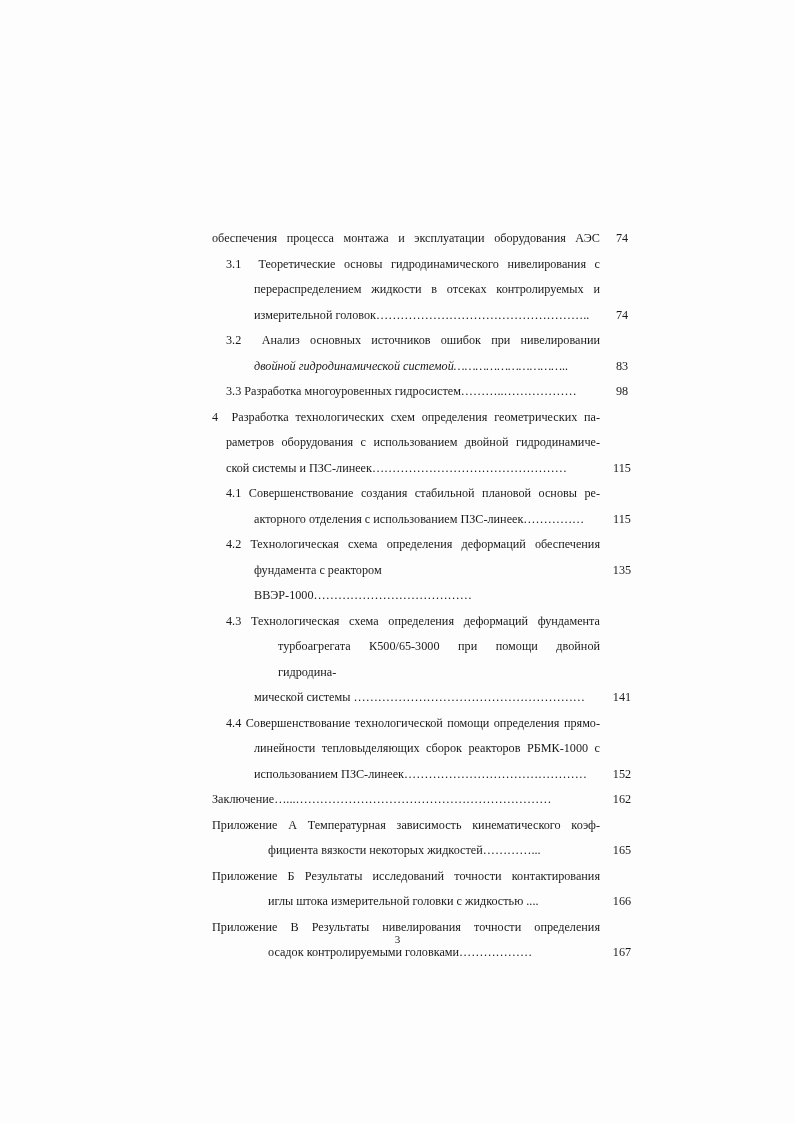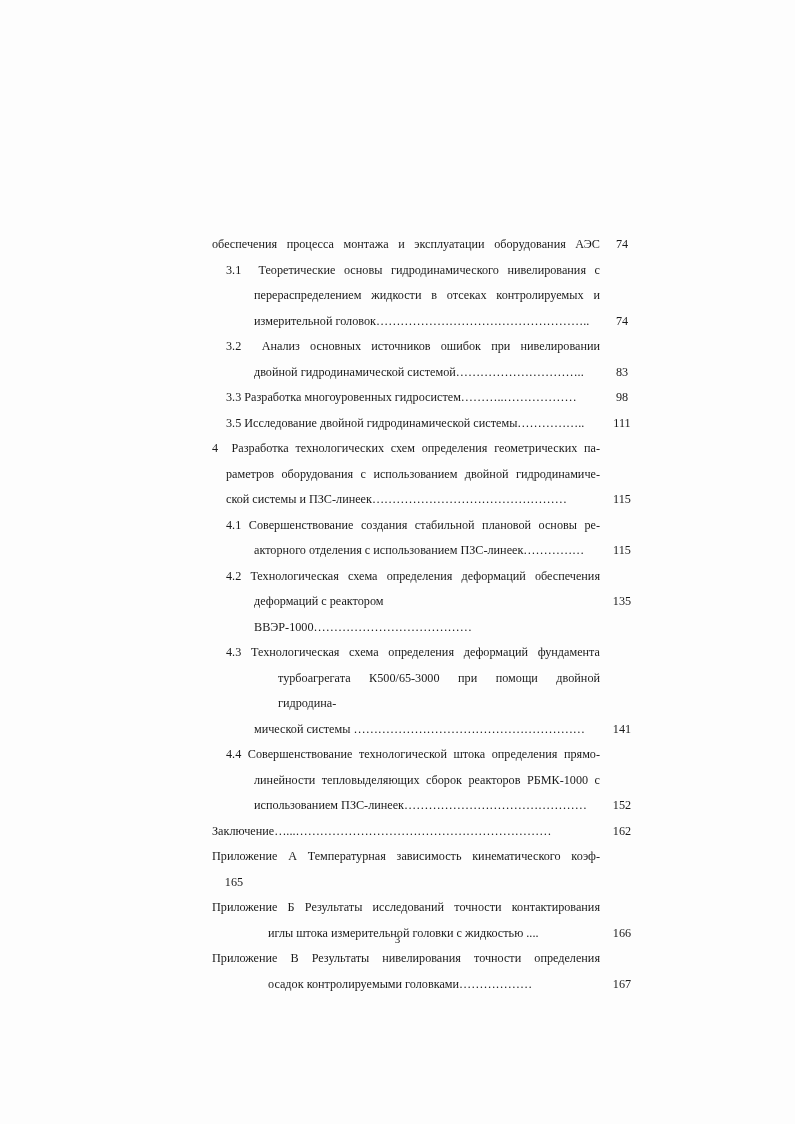--- a/index.html
+++ b/index.html
@@ -17,21 +17,21 @@
   .page {
     position: relative;
     width: 795px;
     height: 1124px;
     box-sizing: border-box;
     background: #fdfdfd;
   }
   .toc {
     position: absolute;
     left: 212px;
-    top: 232px;
+    top: 226px;
     width: 432px;
   }
   
   .just {
     text-align: justify;
     text-align-last: justify;
     word-spacing: 0.02em;
   }
   .indent-1 { margin-left: 14px; }
   .hang-1 { padding-left: 28px; text-indent: -28px; }
@@ -103,44 +103,36 @@
 
     <div class="block indent-1">
       <div class="row">
         <div class="col-text hang-1">
           <span class="line just"><span>3.2</span>&nbsp;&nbsp;<span>Анализ основных источников ошибок при нивелировании</span></span>
         </div>
         <div class="col-page"></div>
       </div>
       <div class="row">
         <div class="col-text hang-1">
-          <span class="line" style="text-indent:0;display:block;padding-left:0;">двойной гидродинамической системой…………………………..</span>
+          <span class="line" style="text-indent:0;display:block;padding-left:0;font-style:italic;">двойной гидродинамической системой…………………………..</span>
         </div>
         <div class="col-page">83</div>
       </div>
     </div>
 
     <div class="block indent-1">
       <div class="row">
         <div class="col-text">
           <span class="line"><span>3.3</span>&nbsp;<span>Разработка многоуровенных гидросистем………..………………</span></span>
         </div>
         <div class="col-page">98</div>
       </div>
     </div>
 
 
-    <div class="block indent-1">
-      <div class="row">
-        <div class="col-text">
-          <span class="line"><span>3.5</span>&nbsp;<span>Исследование двойной гидродинамической системы……………..</span></span>
-        </div>
-        <div class="col-page">111</div>
-      </div>
-    </div>
 
     <div class="block">
       <div class="row">
         <div class="col-text" style="padding-left:14px;text-indent:-14px;">
           <span class="line just"><span>4</span>&nbsp;&nbsp;<span>Разработка технологических схем определения геометрических па-</span></span>
         </div>
         <div class="col-page"></div>
       </div>
       <div class="row">
         <div class="col-text" style="padding-left:14px;">
@@ -173,21 +165,21 @@
 
     <div class="block indent-1">
       <div class="row">
         <div class="col-text hang-1">
           <span class="line just"><span>4.2</span>&nbsp;<span>Технологическая схема определения деформаций обеспечения</span></span>
         </div>
         <div class="col-page"></div>
       </div>
       <div class="row">
         <div class="col-text hang-1">
-          <span class="line" style="text-indent:0;display:block;padding-left:0;">деформаций с реактором ВВЭР-1000…………………………………</span>
+          <span class="line" style="text-indent:0;display:block;padding-left:0;">фундамента с реактором ВВЭР-1000…………………………………</span>
         </div>
         <div class="col-page">135</div>
       </div>
     </div>
 
     <div class="block indent-1">
       <div class="row">
         <div class="col-text hang-1">
           <span class="line just"><span>4.3</span>&nbsp;<span>Технологическая схема определения деформаций фундамента</span></span>
         </div>
@@ -203,21 +195,21 @@
         <div class="col-text hang-1">
           <span class="line" style="text-indent:0;display:block;padding-left:0;">мической системы …………………………………………………</span>
         </div>
         <div class="col-page">141</div>
       </div>
     </div>
 
     <div class="block indent-1">
       <div class="row">
         <div class="col-text hang-1">
-          <span class="line just"><span>4.4</span>&nbsp;<span>Совершенствование технологической штока определения прямо-</span></span>
+          <span class="line just"><span>4.4</span>&nbsp;<span>Совершенствование технологической помощи определения прямо-</span></span>
         </div>
         <div class="col-page"></div>
       </div>
       <div class="row">
         <div class="col-text hang-1">
           <span class="line just" style="text-indent:0;display:block;padding-left:0;">линейности тепловыделяющих сборок реакторов РБМК-1000 с</span>
         </div>
         <div class="col-page"></div>
       </div>
       <div class="row">
@@ -238,20 +230,23 @@
     </div>
 
     <div class="block">
       <div class="row">
         <div class="col-text">
           <span class="line just">Приложение А Температурная зависимость кинематического коэф-</span>
         </div>
         <div class="col-page"></div>
       </div>
       <div class="row">
+        <div class="col-text" style="padding-left:56px;">
+          <span class="line">фициента вязкости некоторых жидкостей…………...</span>
+        </div>
         <div class="col-page">165</div>
       </div>
     </div>
 
     <div class="block">
       <div class="row">
         <div class="col-text">
           <span class="line just">Приложение Б Результаты исследований точности контактирования</span>
         </div>
         <div class="col-page"></div>

